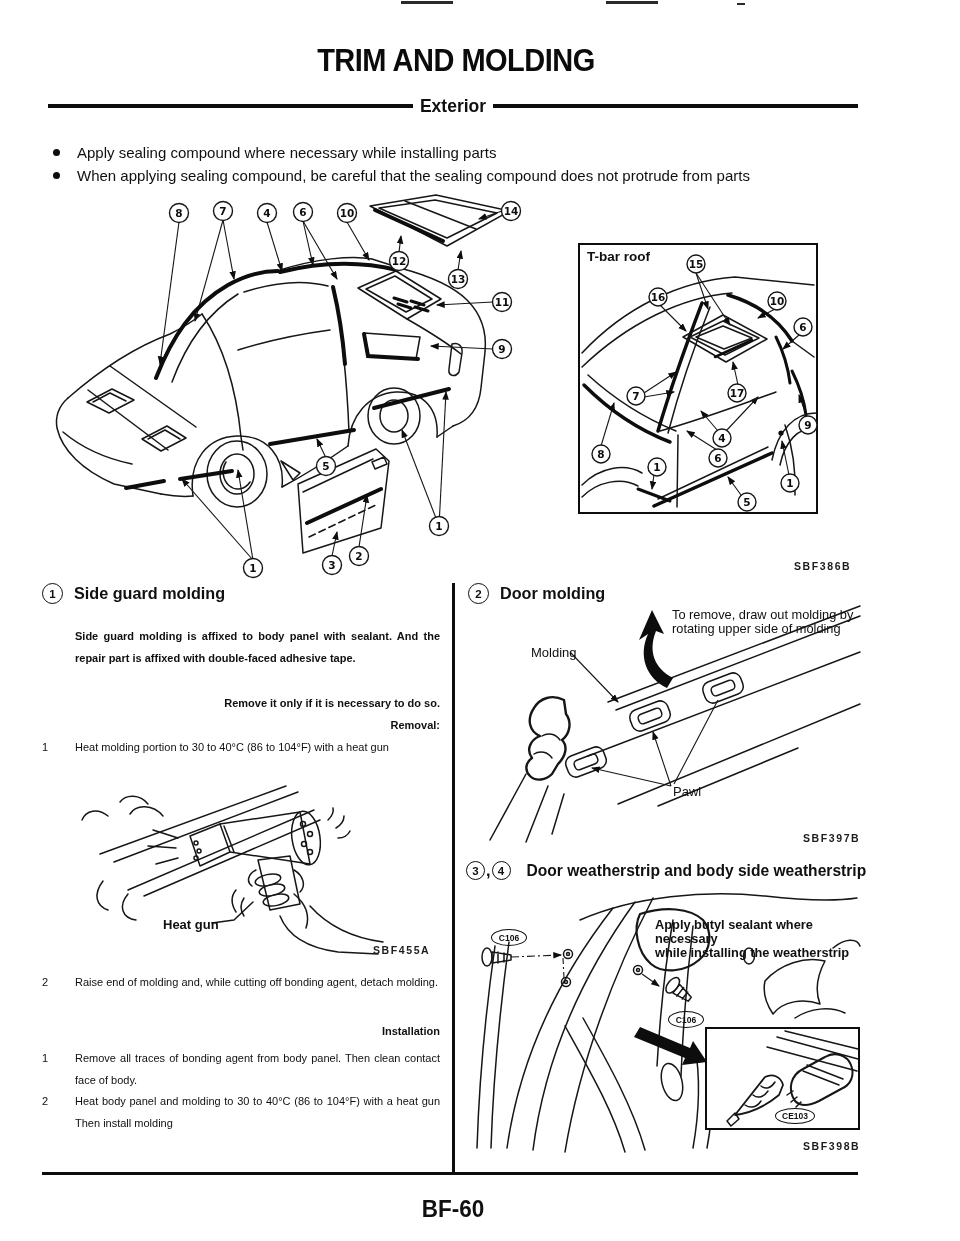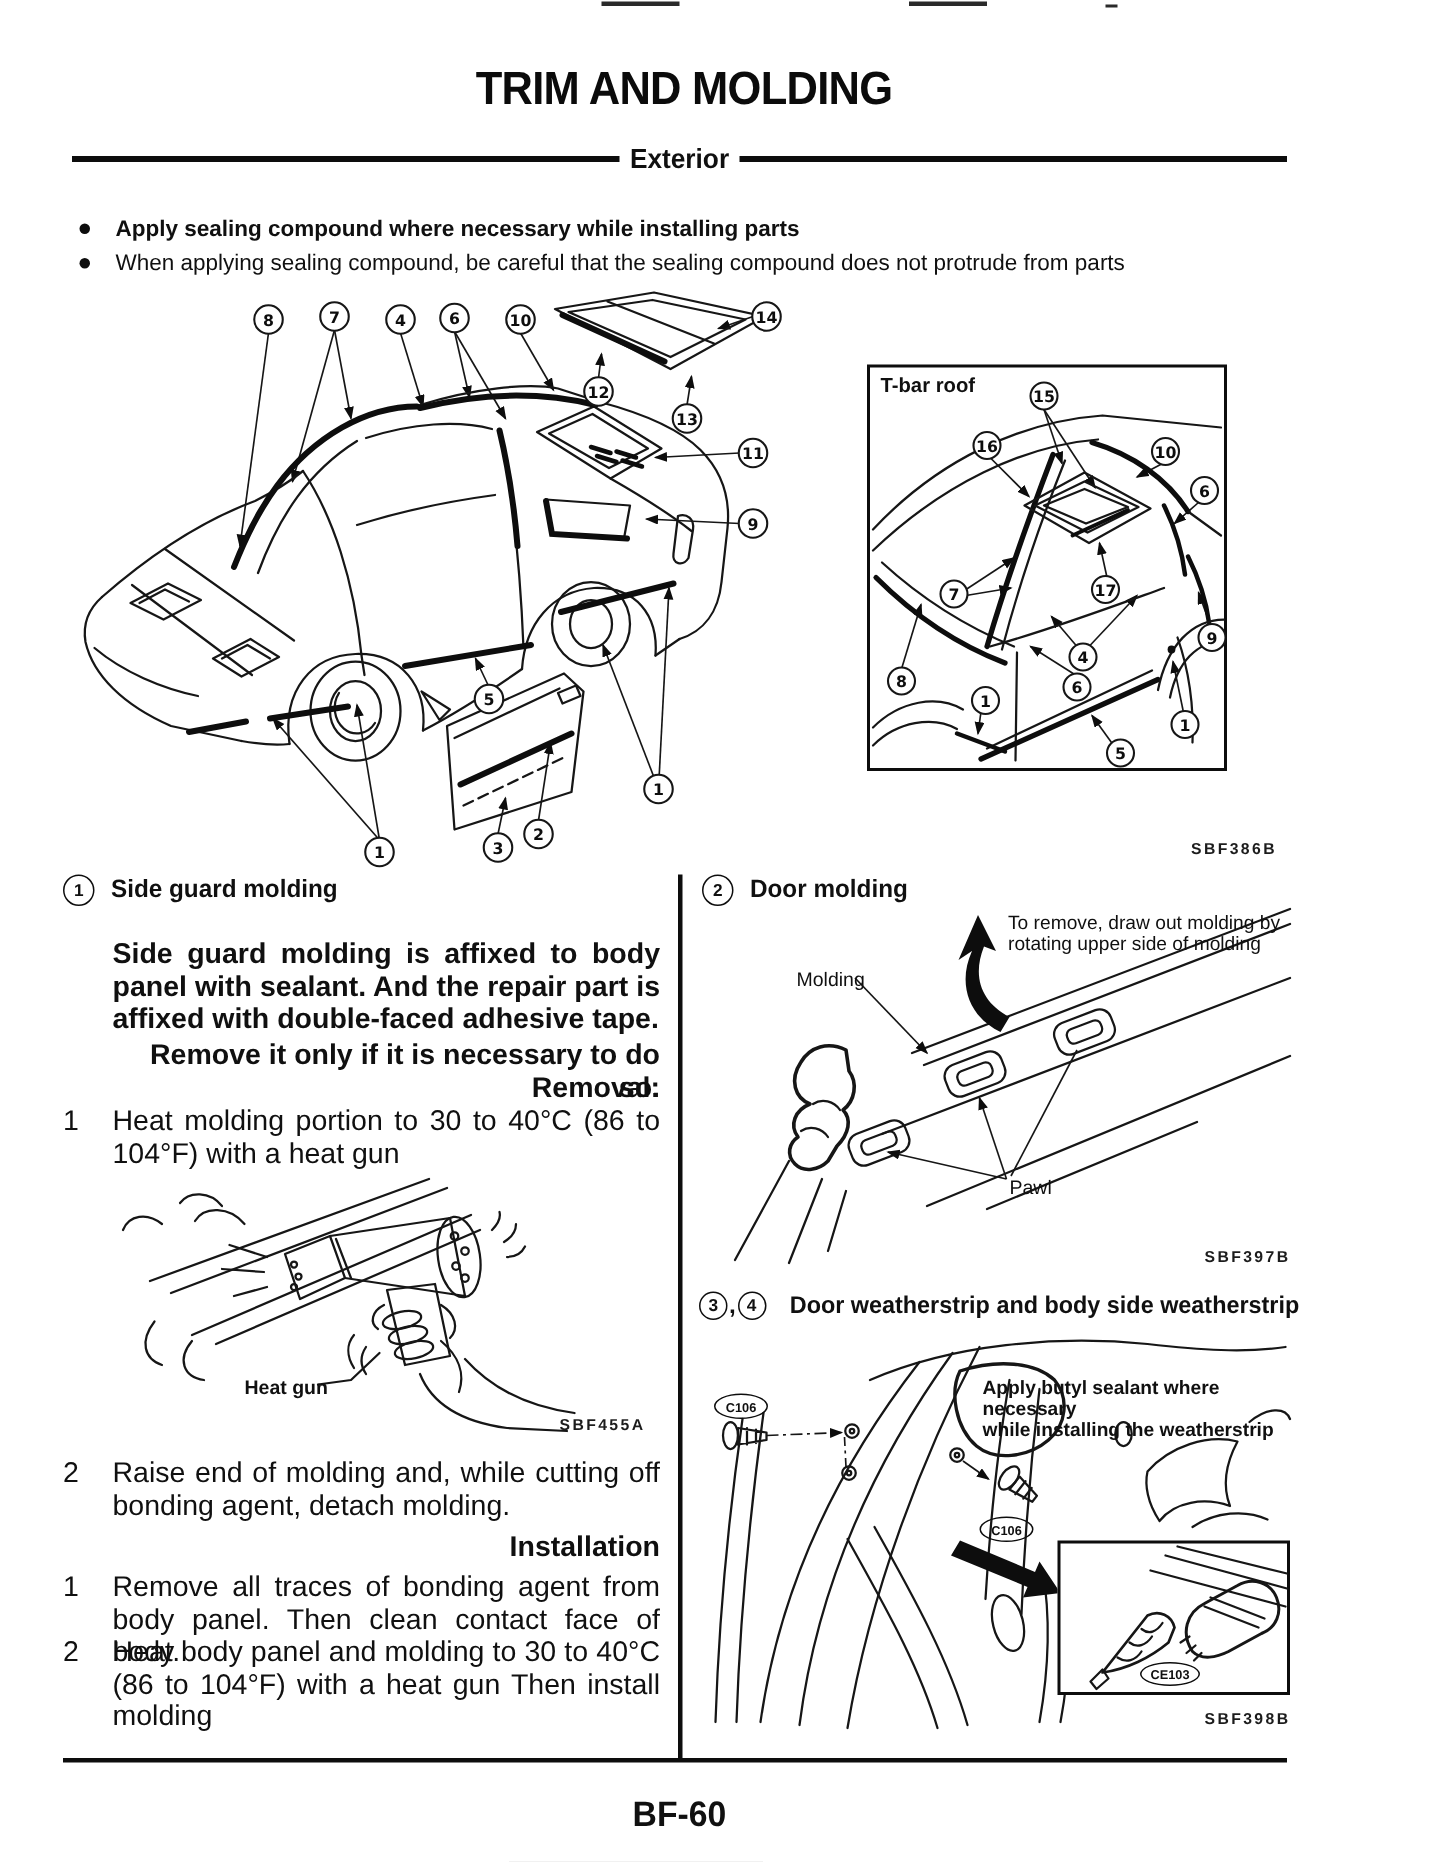--- a/index.html
+++ b/index.html
@@ -6,36 +6,36 @@
   .page{position:relative;width:960px;height:1241px;background:#ffffff;overflow:hidden;
         font-family:"Liberation Sans",sans-serif;color:#101010;}
   .dash{position:absolute;background:#2a2a2a;}
   .title{position:absolute;left:0;top:44px;width:912px;text-align:center;
          font-size:29px;font-weight:bold;letter-spacing:-0.5px;transform:scaleY(1.07);color:#0b0b0b;}
   .ext-row{position:absolute;left:48px;top:94px;width:810px;height:24px;display:flex;align-items:center;}
   .ext-rule{height:3.2px;background:#0d0d0d;flex:1;}
   .ext-label{font-size:17.5px;font-weight:bold;padding:0 7px;transform:scaleY(1.05);}
   .ib{position:absolute;display:flex;font-size:15px;line-height:20px;}
   .ib .dot{width:7px;height:7px;border-radius:50%;background:#0d0d0d;margin:6px 17px 0 3px;flex:0 0 7px;}
-  .body-li{position:absolute;display:flex;font-size:19px;line-height:21.6px;}
+  .body-li{position:absolute;display:flex;font-size:11px;line-height:21.6px;}
   .body-li .mk{flex:0 0 33px;}
   .body-li .mk .bdot{width:7.5px;height:7.5px;border-radius:50%;background:#0d0d0d;margin-top:7px;}
   .body-li .tx{flex:1;text-align:right;}
   .just .tx{text-align:justify;}
   .bold .tx{font-weight:bold;}
   .sec-h{position:absolute;display:flex;align-items:center;font-weight:bold;font-size:16.2px;}
   .cnum{display:inline-flex;width:19px;height:19px;border:1.7px solid #0d0d0d;border-radius:50%;
         align-items:center;justify-content:center;font-size:11.5px;font-weight:bold;flex:0 0 19px;}
   .sec-t{margin-left:11px;transform:scaleY(1.03);}
   .code{position:absolute;font-size:10.5px;font-weight:bold;letter-spacing:1.6px;color:#1c1c1c;}
   .fig-label{position:absolute;font-size:13px;color:#101010;}
   .note{position:absolute;font-size:12.8px;line-height:13.8px;color:#101010;}
   .note-b{font-weight:bold;}
   .oval{position:absolute;border:1.6px solid #0d0d0d;border-radius:50%;
-        display:flex;align-items:center;justify-content:center;font-size:8.5px;font-weight:bold;}
+        display:flex;align-items:center;justify-content:center;font-size:8.5px;font-weight:bold;margin-left:15px;}
   .tbar-box{position:absolute;left:578px;top:243px;width:236px;height:267px;border:2px solid #0d0d0d;}
   .tbar-label{position:absolute;left:7px;top:4px;font-size:13.5px;font-weight:bold;}
   .inset-box{position:absolute;left:705px;top:1027px;width:151px;height:99px;border:2px solid #0d0d0d;background:#fff;}
   .vdiv{position:absolute;left:452px;top:583px;width:2.6px;height:591px;background:#0d0d0d;}
   .brule{position:absolute;left:42px;top:1172px;width:816px;height:3.2px;background:#0d0d0d;}
   .pageno{position:absolute;left:390px;top:1197px;width:126px;text-align:center;
           font-size:22.5px;font-weight:bold;transform:scaleY(1.05);}
   .wm{position:absolute;left:674px;top:1208px;font-size:27px;color:#8e8e8e;}
   svg{position:absolute;overflow:visible;}
   svg .ln{fill:none;stroke:#161616;stroke-width:1.5;stroke-linecap:round;stroke-linejoin:round;}
@@ -56,21 +56,21 @@
   <div class="dash" style="left:606px;top:1px;width:52px;height:3px;"></div>
   <div class="dash" style="left:737px;top:3px;width:8px;height:2px;"></div>
 
   <div class="title">TRIM AND MOLDING</div>
   <div class="ext-row">
     <div class="ext-rule"></div>
     <span class="ext-label">Exterior</span>
     <div class="ext-rule"></div>
   </div>
 
-  <div class="ib" style="left:50px;top:143px;width:800px;font-weight:bold;">
+  <div class="ib" style="left:50px;top:143px;width:800px;">
     <span class="dot"></span>
     <span>Apply sealing compound where necessary while installing parts</span>
   </div>
   <div class="ib" style="left:50px;top:166px;width:810px;">
     <span class="dot"></span>
     <span>When applying sealing compound, be careful that the sealing compound does not protrude from parts</span>
   </div>
 
   <svg style="left:30px;top:192px;" width="535" height="390" viewBox="0 0 535 390">
     <defs>

